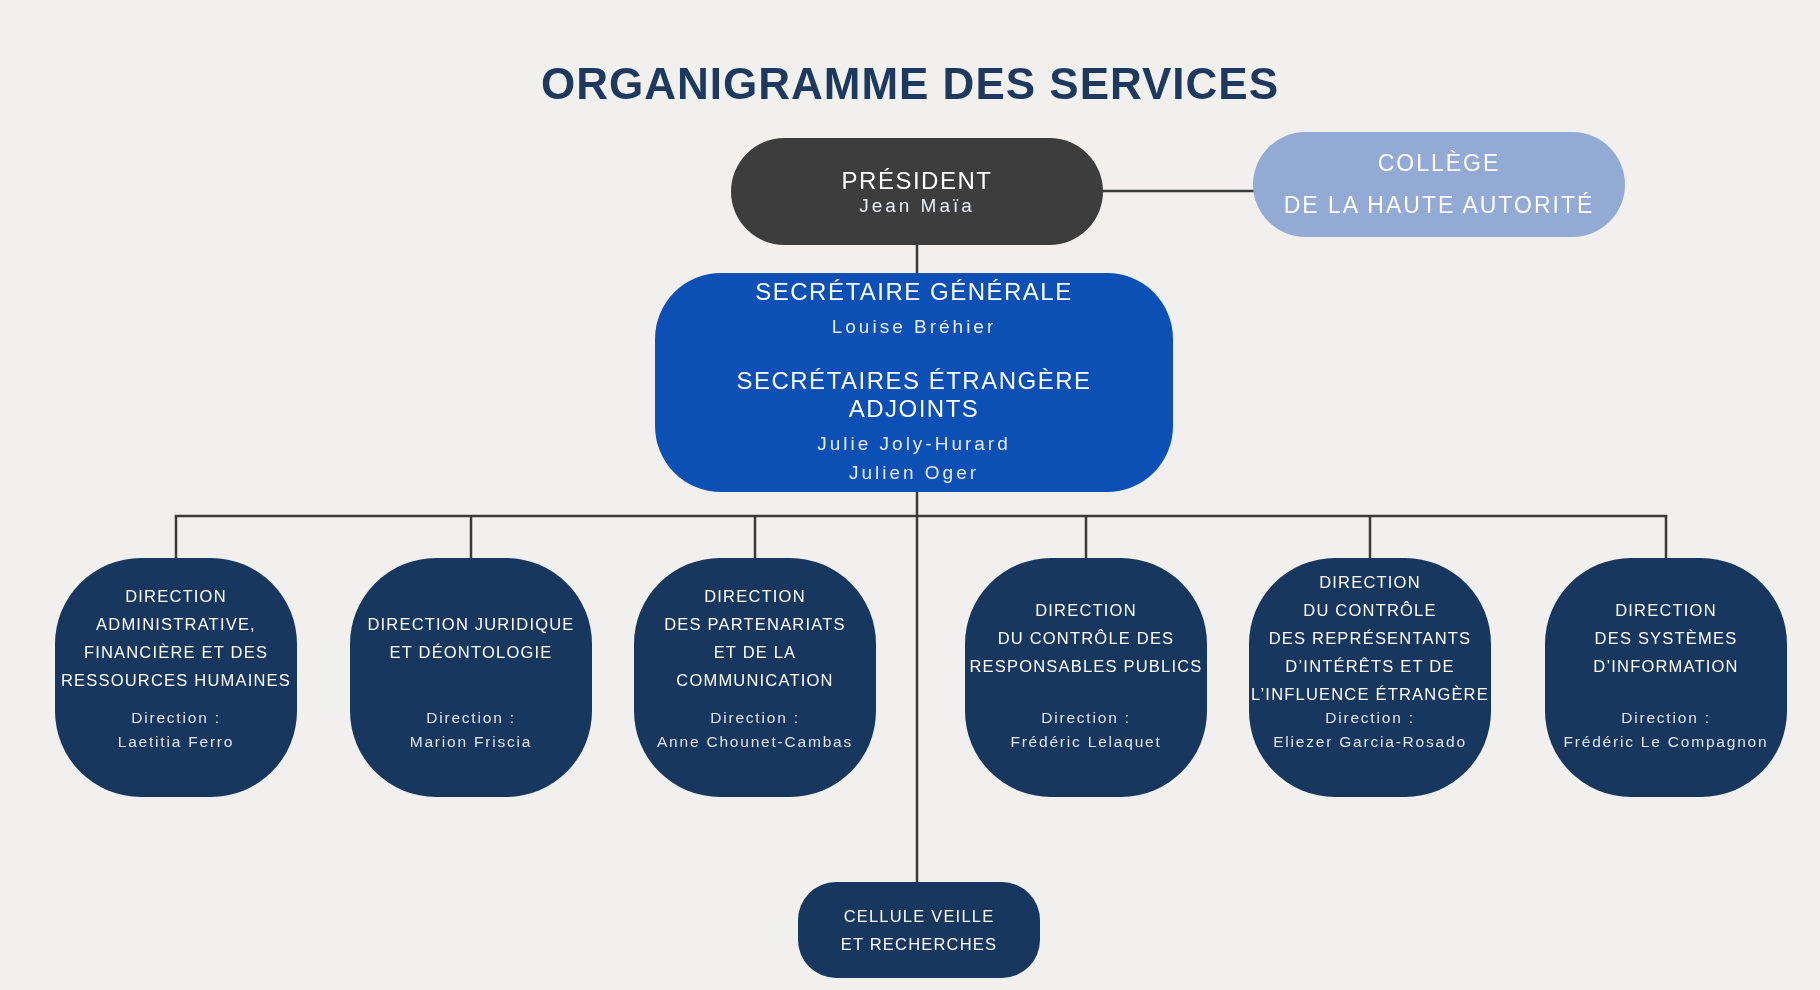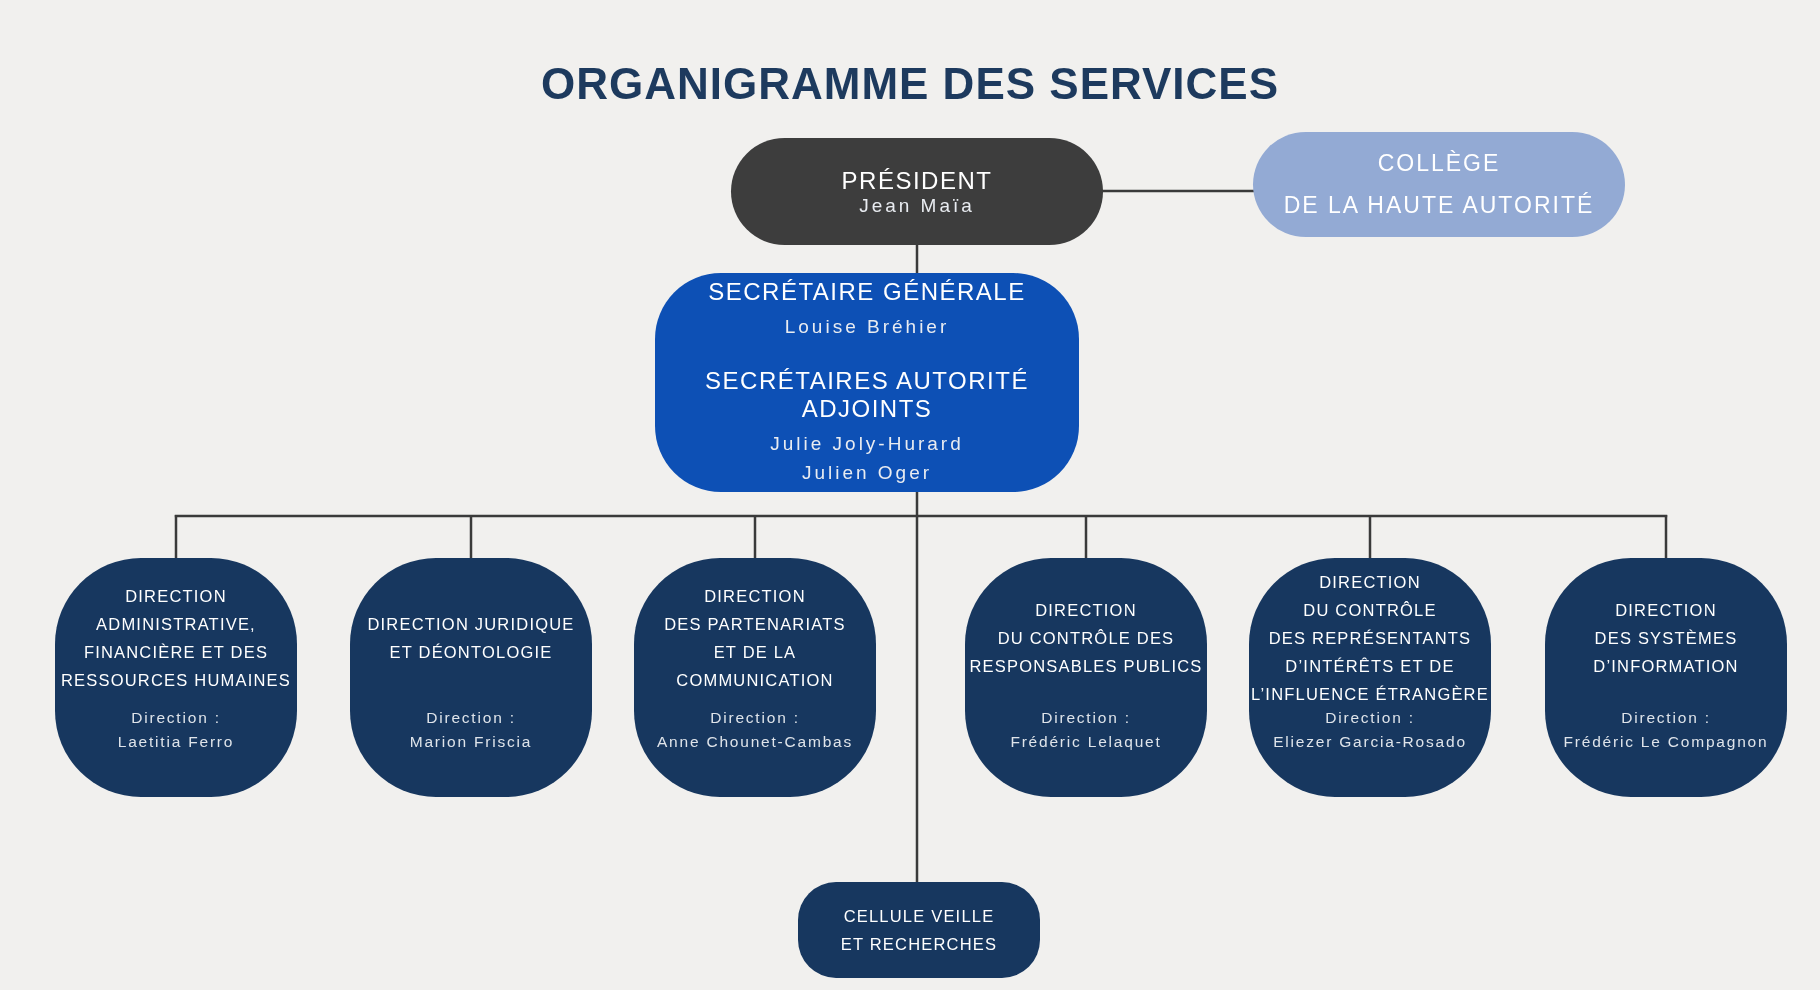--- a/index.html
+++ b/index.html
@@ -72,21 +72,21 @@
   .college-lines {
     font-size: 23px;
     font-weight: 500;
     letter-spacing: 2px;
     line-height: 1.8;
   }
 
   
   .secretariat {
     left: 655px; top: 273px;
-    width: 424px; height: 219px;
+    width: 518px; height: 219px;
     border-radius: 66px;
     padding: 4px 20px;
   }
   .sec-title {
     font-size: 24px;
     font-weight: 500;
     letter-spacing: 1.5px;
   }
   .sec-title-2 { margin-top: 26px; }
   .sec-names {
@@ -171,21 +171,21 @@
   </div>
 
   <div class="node college" style="background: rgb(147, 170, 212);">
     <div class="college-lines multiline">COLLÈGE
 DE LA HAUTE AUTORITÉ</div>
   </div>
 
   <div class="node secretariat" style="background: rgb(13, 80, 181);">
     <div class="sec-title">SECRÉTAIRE GÉNÉRALE</div>
     <div class="sec-names">Louise Bréhier</div>
-    <div class="sec-title sec-title-2">SECRÉTAIRES AUTORITÉ ADJOINTS</div>
+    <div class="sec-title sec-title-2">SECRÉTAIRES ÉTRANGÈRE ADJOINTS</div>
     <div class="sec-names multiline">Julie Joly-Hurard
 Julien Oger</div>
   </div>
 
   <div class="node direction-box" style="left: 55px; background: rgb(23, 55, 95);">
     <div class="dir-title multiline">DIRECTION
 ADMINISTRATIVE,
 FINANCIÈRE ET DES
 RESSOURCES HUMAINES</div>
     <div class="dir-name">

